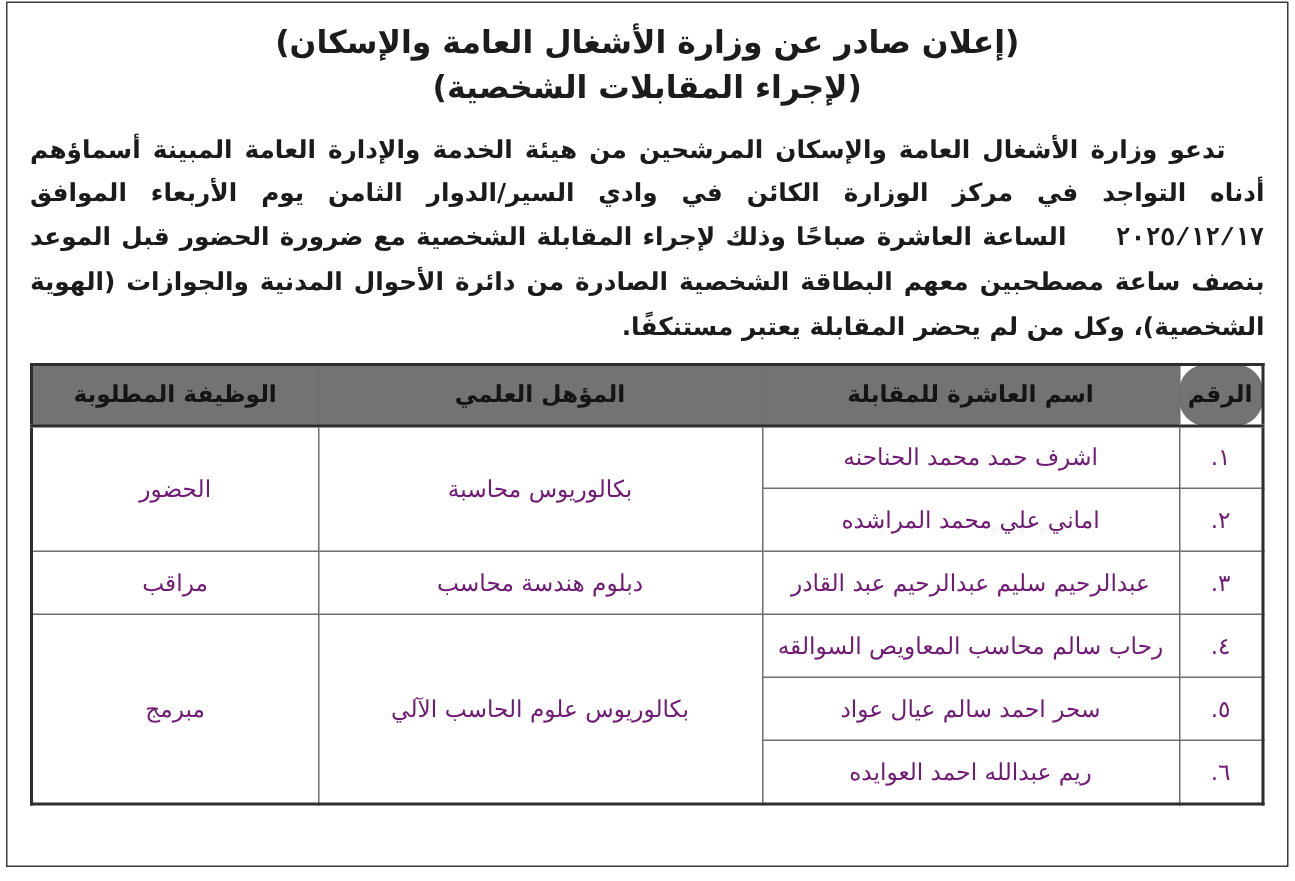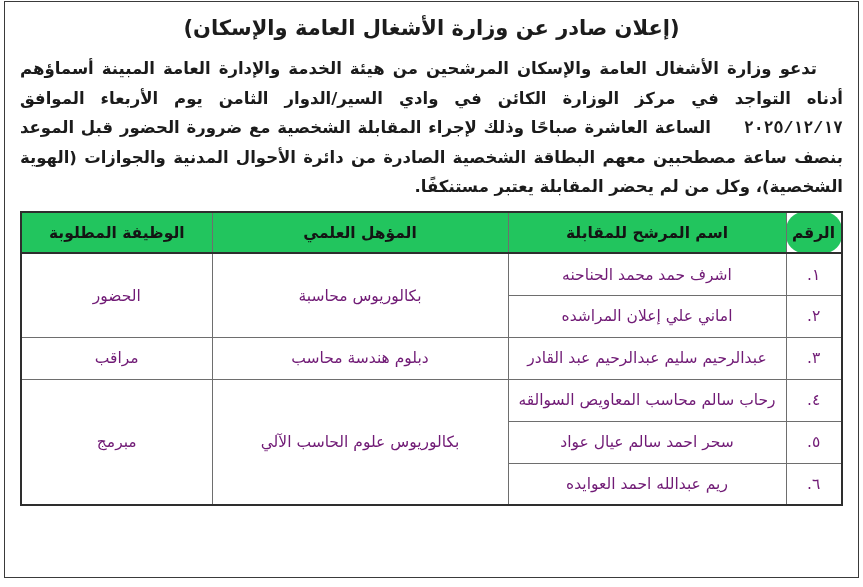--- a/index.html
+++ b/index.html
@@ -54,21 +54,21 @@
     font-size: 15.5px;
     table-layout: fixed;
   }
   table.candidates th, table.candidates td {
     border: 1px solid #6e6e6e;
     text-align: center;
     vertical-align: middle;
     padding: 2px 6px;
   }
   table.candidates thead th {
-    background: #22c55e;
+    background: #737373;
     font-weight: bold;
     height: 41px;
     border-bottom: 2px solid #2e2e2e;
     color: #141414;
   }
   table.candidates tbody tr { height: 42px; }
   table.candidates tbody td { color: #701a75; font-weight: normal; }
   .col-num  { width: 56px; border-radius: 18px; }
   .col-name { width: 278px; }
   .col-qual { width: 296px; margin-top: 36px; }
@@ -76,43 +76,44 @@
 </style>
 </head>
 <body>
 
 <div class="page">
   <div class="page-frame"></div>
   <div class="content">
 
     <h1 class="doc-title">
       <span class="t-line">(إعلان صادر عن وزارة الأشغال العامة والإسكان)</span>
+      <span class="t-line">(لإجراء المقابلات الشخصية)</span>
     </h1>
 
     <p class="doc-paragraph"><span class="indent"></span><span>تدعو وزارة الأشغال العامة والإسكان المرشحين من هيئة الخدمة والإدارة العامة المبينة أسماؤهم أدناه التواجد في مركز الوزارة الكائن في وادي السير/الدوار الثامن يوم الأربعاء الموافق</span> <span class="date-num">٢٠٢٥/١٢/١٧</span> <span>الساعة العاشرة صباحًا وذلك لإجراء المقابلة الشخصية مع ضرورة الحضور قبل الموعد بنصف ساعة مصطحبين معهم البطاقة الشخصية الصادرة من دائرة الأحوال المدنية والجوازات (الهوية الشخصية)، وكل من لم يحضر المقابلة يعتبر مستنكفًا.</span></p>
 
     <table class="candidates">
       <thead>
         <tr>
           <th class="col-num">الرقم</th>
-          <th class="col-name">اسم المرشح للمقابلة</th>
+          <th class="col-name">اسم العاشرة للمقابلة</th>
           <th class="col-qual">المؤهل العلمي</th>
           <th class="col-pos">الوظيفة المطلوبة</th>
         </tr>
       </thead>
       <tbody>
           <tr>
             <td class="col-num">١.</td>
             <td class="col-name">اشرف حمد محمد الحناحنه</td>
             <td class="col-qual" rowspan="2">بكالوريوس محاسبة</td>
             <td class="col-pos" rowspan="2">الحضور</td>
           </tr>
           <tr>
             <td class="col-num">٢.</td>
-            <td class="col-name">اماني علي إعلان المراشده</td>
+            <td class="col-name">اماني علي محمد المراشده</td>
           </tr>
           <tr>
             <td class="col-num">٣.</td>
             <td class="col-name">عبدالرحيم سليم عبدالرحيم عبد القادر</td>
             <td class="col-qual" rowspan="1">دبلوم هندسة محاسب</td>
             <td class="col-pos" rowspan="1">مراقب</td>
           </tr>
           <tr>
             <td class="col-num">٤.</td>
             <td class="col-name">رحاب سالم محاسب المعاويص السوالقه</td>

